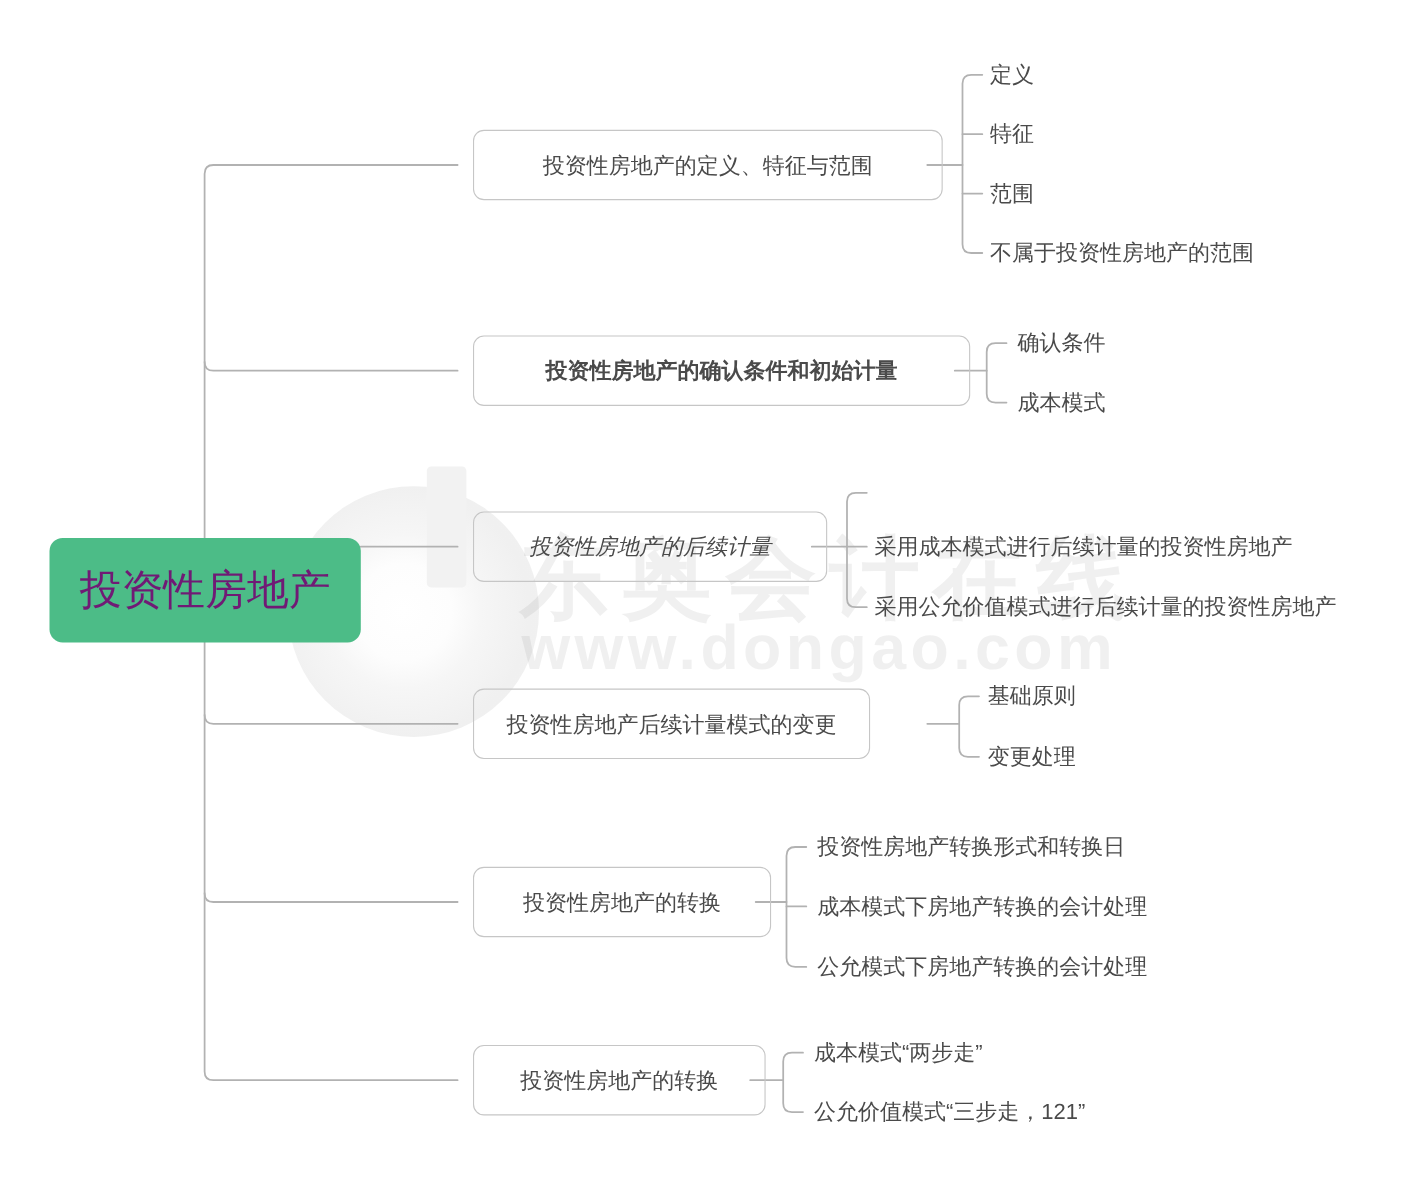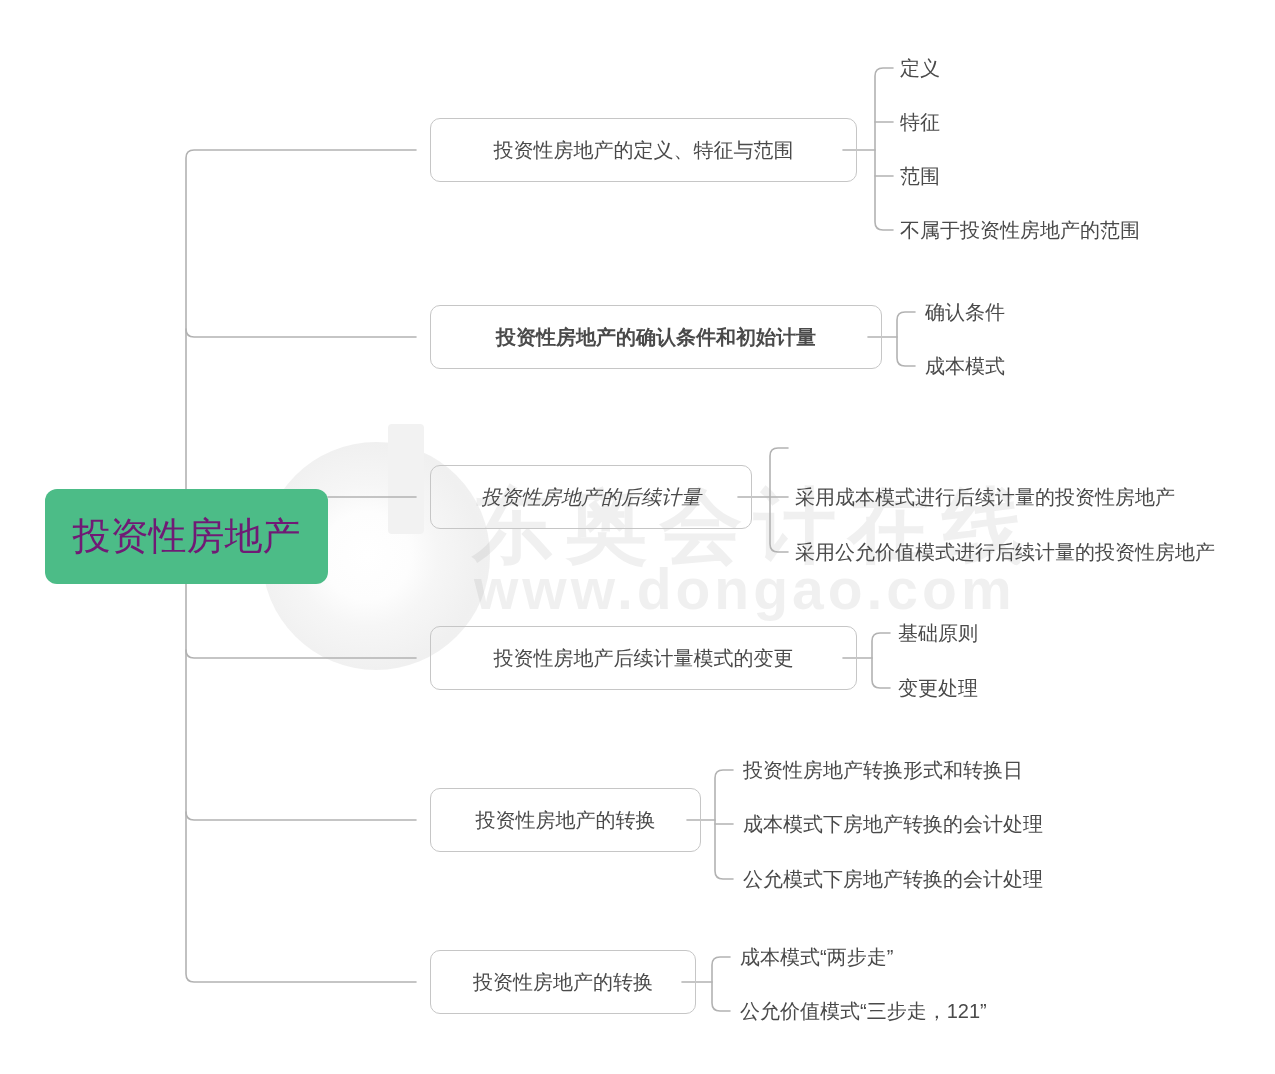--- a/index.html
+++ b/index.html
@@ -43,21 +43,21 @@
     left:45px;top:489px;width:283px;height:95px;border-radius:12px;
     background:#4CBC87;color:#701a75;font-size:38px;
   }
   .branch{
     border:1px solid #c6c6c6;border-radius:10px;background:transparent;
     color:#4a4a4a;font-size:20px;height:64px;left:430px;
   }
   .b1{top:118px;width:427px;}
   .b2{top:305px;width:452px;font-weight:bold;}
   .b3{top:465px;width:322px;font-style:italic;}
-  .b4{top:626px;width:427px;}
+  .b4{top:626px;width:361px;}
   .b5{top:788px;width:271px;}
   .b6{top:950px;width:266px;}
 
   .leaf{
     position:absolute;z-index:3;transform:translateY(-50%);
     color:#4a4a4a;font-size:20px;white-space:nowrap;
   }
   
   .l10{left:900px;top:68px;} .l11{left:900px;top:122px;}
   .l12{left:900px;top:176px;} .l13{left:900px;top:230px;}

